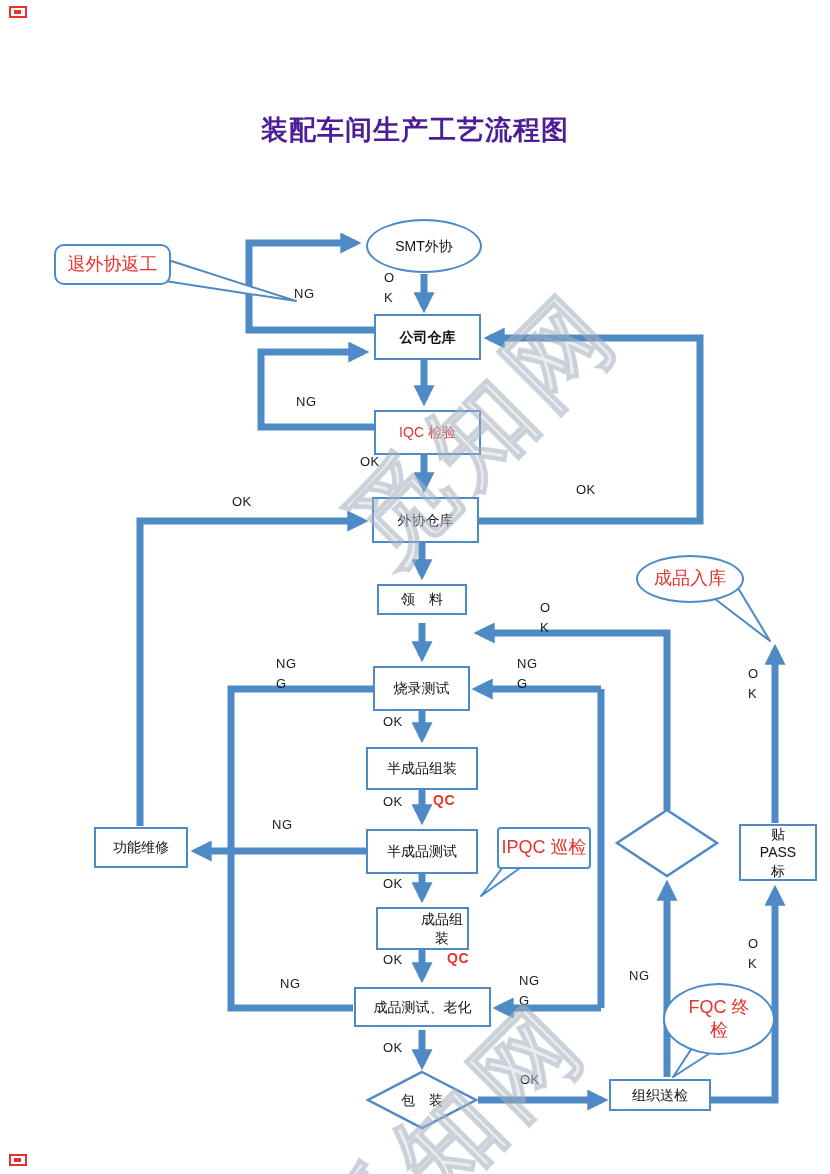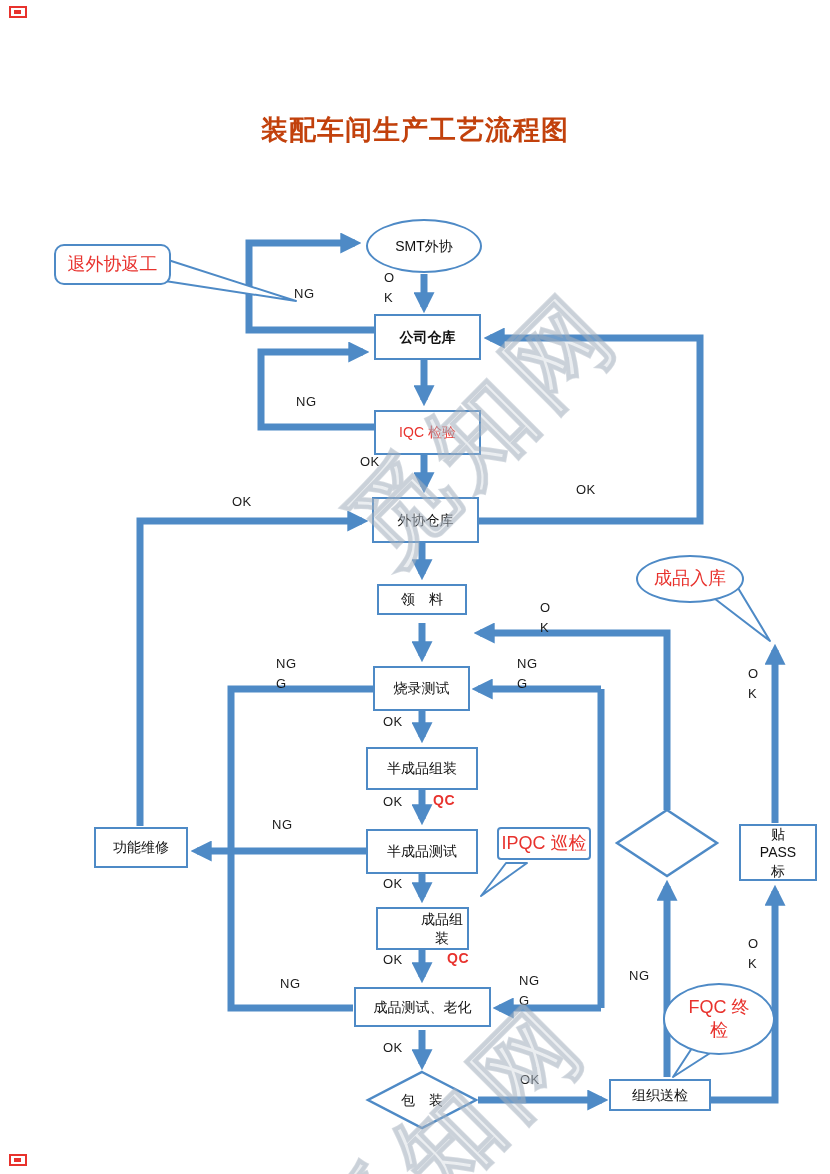--- a/index.html
+++ b/index.html
@@ -2,21 +2,21 @@
 <html><head>
 <meta charset="utf-8">
 <style>
   html,body{margin:0;padding:0;background:#ffffff;}
   #canvas{
     position:relative;width:830px;height:1174px;background:#ffffff;overflow:hidden;
     font-family:"Liberation Sans","DejaVu Sans",sans-serif;margin:0 auto;
   }
   #page-title{
     position:absolute;left:0;right:0;top:112px;text-align:center;
-    font-size:27px;font-weight:bold;color:#c2410c;letter-spacing:1px;z-index:3;
+    font-size:27px;font-weight:bold;color:#4c1d95;letter-spacing:1px;z-index:3;
   }
   svg#lines{position:absolute;left:0;top:0;z-index:1;}
   .node{
     position:absolute;display:flex;align-items:center;justify-content:center;text-align:center;
     background:#fff;border:2px solid #4e8ac6;box-sizing:border-box;
     font-size:14px;color:#111;line-height:1.3;z-index:2;
   }
   .node.ellipse{border-radius:50%;}
   .node.noborder{background:transparent;border:none;}
   .node.bold{font-weight:bold;}
@@ -121,21 +121,21 @@
 
 
   <div class="node" style="left:739px;top:824px;width:78px;height:57px;padding:0 12px;">贴 PASS 标</div>
 
   <div class="node" style="left:94px;top:827px;width:94px;height:41px;">功能维修</div>
 
   <div class="callout" style="left:54px;top:244px;width:117px;height:41px;border-radius:10px;">退外协返工</div>
 
   <div class="callout" style="left:636px;top:555px;width:108px;height:48px;border-radius:50%;">成品入库</div>
 
-  <div class="callout" style="left:497px;top:827px;width:94px;height:33px;border-radius:4px;">IPQC 巡检</div>
+  <div class="callout" style="left:497px;top:827px;width:94px;height:42px;border-radius:4px;">IPQC 巡检</div>
 
   <div class="callout" style="left:663px;top:983px;width:112px;height:72px;border-radius:50%;padding:0 16px;">FQC 终检</div>
 
   <span class="elabel" style="left:294px;top:284px;">NG</span>
   <span class="elabel" style="left:384px;top:268px;">O
 K</span>
   <span class="elabel" style="left:296px;top:392px;">NG</span>
   <span class="elabel" style="left:360px;top:452px;">OK</span>
   <span class="elabel" style="left:232px;top:492px;">OK</span>
   <span class="elabel" style="left:576px;top:480px;">OK</span>

